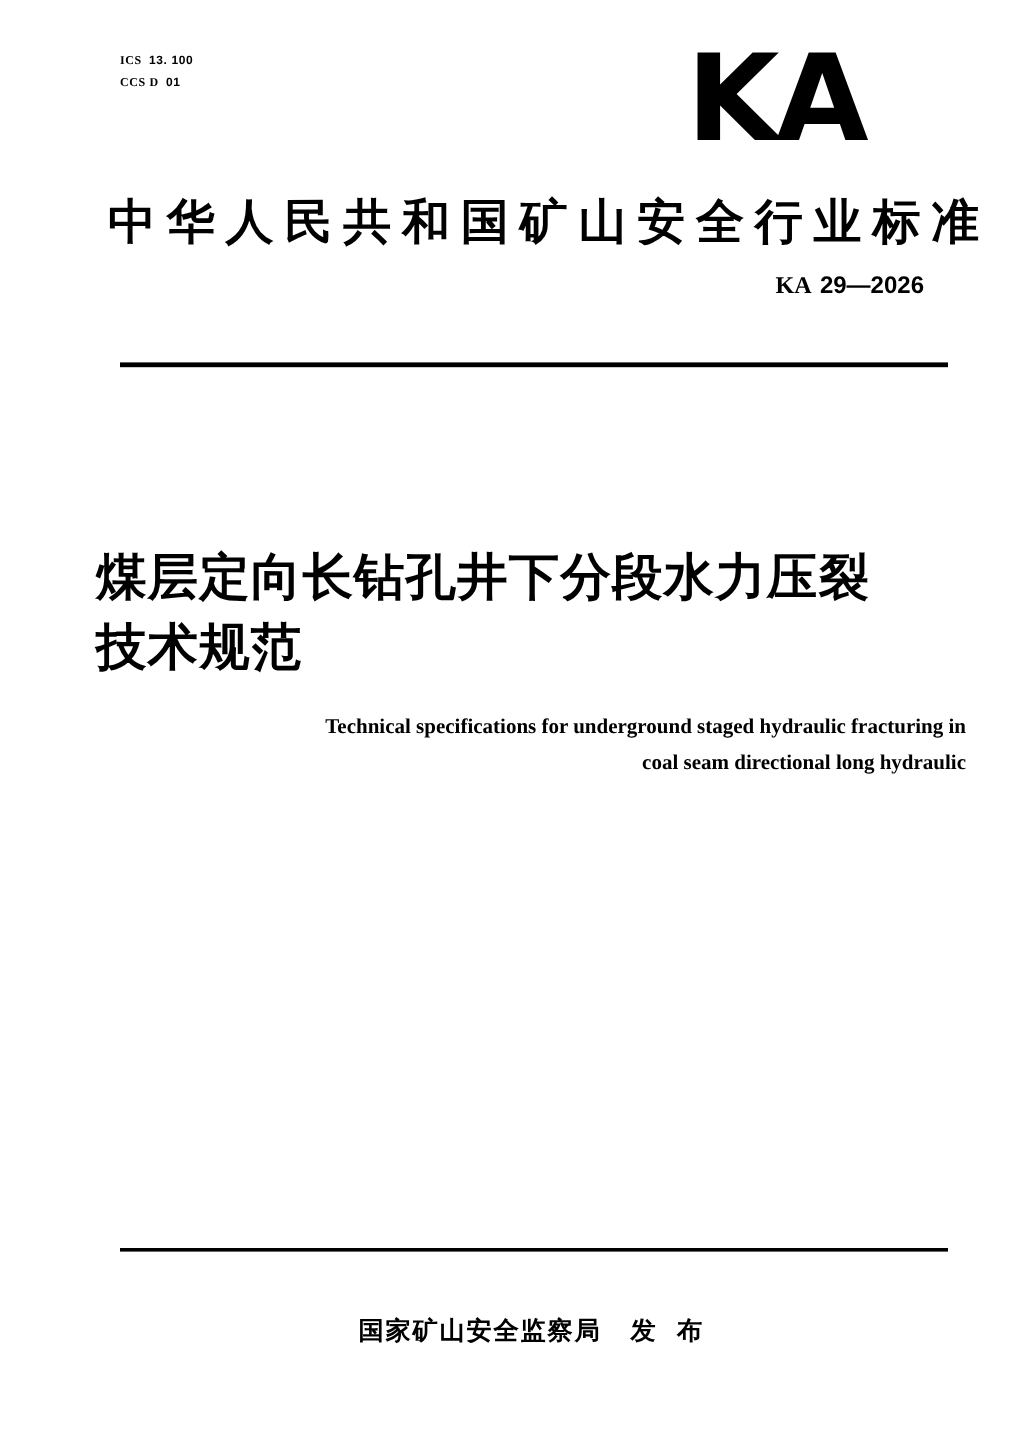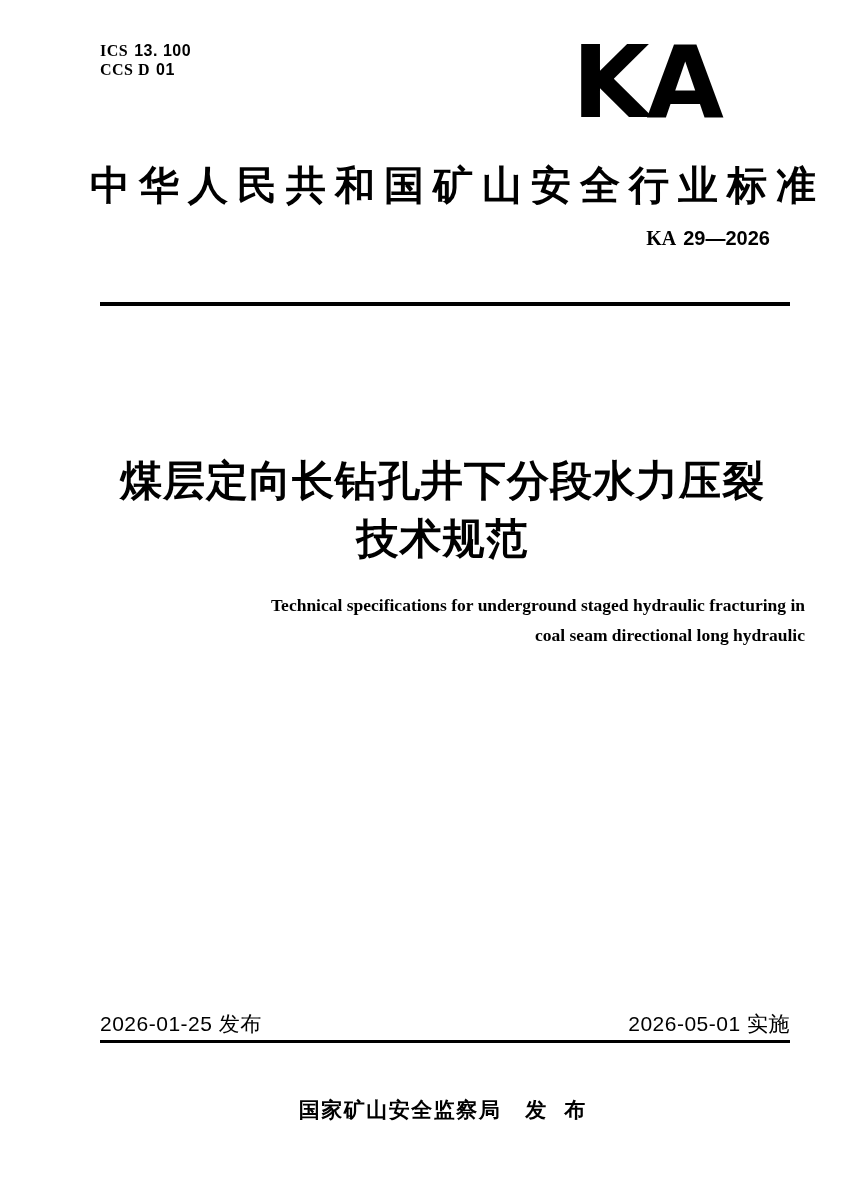--- a/index.html
+++ b/index.html
@@ -16,21 +16,21 @@
     position: absolute;
     inset: 0;
     background: #ffffff;
   }
 
   
   .ics-block {
     position: absolute;
     left: 100px;
     top: 41px;
-    font-size: 16px;
+    font-size: 10px;
     line-height: 19px;
     font-weight: bold;
     letter-spacing: 0.5px;
     white-space: nowrap;
   }
   .ics-block .code-label {
     font-family: "Liberation Serif", serif;
     margin-right: 6px;
   }
   .ics-block .code-value {
@@ -87,21 +87,20 @@
     height: 4px;
     background: #000000;
   }
 
   
   .title-cn {
     position: absolute;
     top: 452px;
     left: 80px;
     width: 725px;
-    text-align: center;
     font-size: 42px;
     line-height: 58px;
     font-weight: bold;
     letter-spacing: 1px;
     white-space: nowrap;
   }
 
   
   .title-en {
     position: absolute;
@@ -180,24 +179,20 @@
   <div class="title-cn">
     <div>煤层定向长钻孔井下分段水力压裂</div>
     <div>技术规范</div>
   </div>
 
   <div class="title-en">
     <div>Technical specifications for underground staged hydraulic fracturing in</div>
     <div>coal seam directional long hydraulic</div>
   </div>
 
-  <div class="dates-row">
-    <span>2026-01-25 发布</span>
-    <span>2026-05-01 实施</span>
-  </div>
 
   <div class="rule-bottom"></div>
 
   <div class="publisher-row">
     <span>国家矿山安全监察局</span><span class="publish-label">发 布</span>
   </div>
 
 </div>
 
 </body></html>

